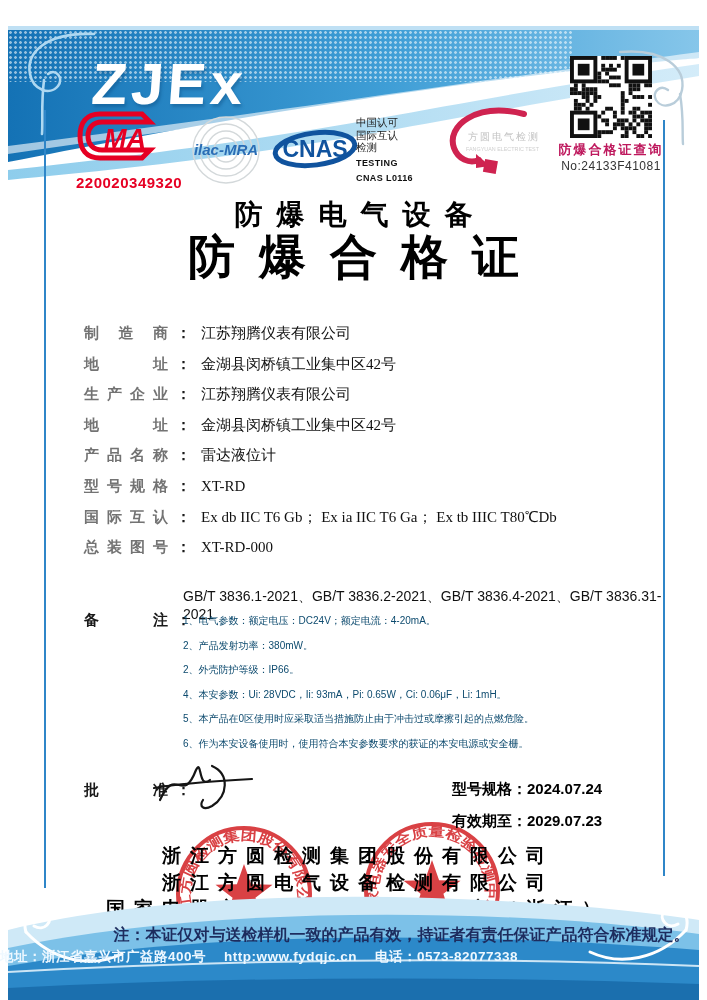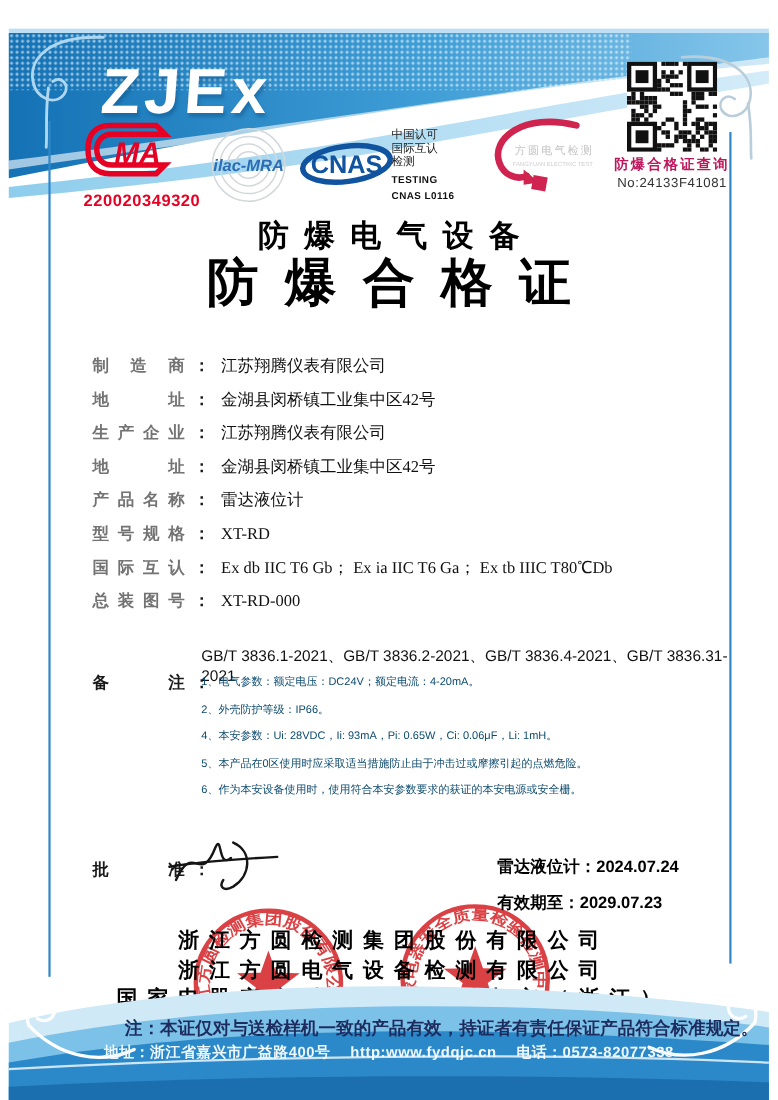--- a/index.html
+++ b/index.html
@@ -62,21 +62,21 @@
   
   .issuers{left:0;top:843px;width:707px;text-align:center;font-size:19px;font-weight:800;
            letter-spacing:9px;text-indent:9px;line-height:26.6px;color:#000;}
   .stamp{mix-blend-mode:multiply;opacity:.88;}
   .stamp text{font-weight:700;}
 
   
   .band-bottom{left:0;top:868px;width:707px;height:132px;}
   .footer-note{left:0;top:925px;width:707px;text-align:center;font-size:16px;font-weight:700;
                color:#1d2c5e;margin-left:48px;}
-  .address-line{left:0;top:948px;width:707px;text-align:center;font-size:13.5px;font-weight:700;
+  .address-line{left:0;top:948px;width:707px;font-size:13.5px;font-weight:700;
                 color:#eef8ff;letter-spacing:.5px;}
   .address-line .sp{display:inline-block;width:18px;}
 
   
   .side-line{width:2px;background:#2f86c8;}
 </style>
 </head>
 <body>
 
 <div class="page">
@@ -328,37 +328,38 @@
     <div class="frow">
       <span class="flabel">总装图号</span><span class="fcolon">：</span><span class="fvalue">XT-RD-000</span>
     </div>
   </div>
 
   <div class="abs standards">GB/T 3836.1-2021、GB/T 3836.2-2021、GB/T 3836.4-2021、GB/T 3836.31-2021</div>
 
   <div class="abs remarks-label"><span>备注</span><span style="position:absolute;left:92px;font-weight:700">：</span></div>
   <div class="abs remarks">
     <div>1、电气参数：额定电压：DC24V；额定电流：4-20mA。</div>
+    <div>2、产品发射功率：380mW。</div>
     <div>2、外壳防护等级：IP66。</div>
     <div>4、本安参数：Ui: 28VDC，Ii: 93mA，Pi: 0.65W，Ci: 0.06μF，Li: 1mH。</div>
     <div>5、本产品在0区使用时应采取适当措施防止由于冲击过或摩擦引起的点燃危险。</div>
     <div>6、作为本安设备使用时，使用符合本安参数要求的获证的本安电源或安全栅。</div>
   </div>
 
   <div class="abs approve-label"><span>批准</span><span style="position:absolute;left:92px;font-weight:700">：</span></div>
   <svg class="abs sig" width="110" height="58">
     <g fill="none" stroke="#151515" stroke-width="2.2" stroke-linecap="round">
       <path d="M10,44 C26,8 32,50 46,14 C52,2 48,34 60,24"></path>
       <path d="M4,32 C32,27 66,25 102,23"></path>
       <path d="M62,10 C80,18 78,40 62,50 C53,55 49,50 53,44"></path>
     </g>
   </svg>
   <div class="abs dates">
     <div>
-      <span>雷达液位计：</span><span>2024.07.24</span>
+      <span>型号规格：</span><span>2024.07.24</span>
     </div>
     <div>
       <span>有效期至：</span><span>2029.07.23</span>
     </div>
   </div>
 
   <div class="abs issuers">
     <div>浙江方圆检测集团股份有限公司</div>
     <div>浙江方圆电气设备检测有限公司</div>
     <div>国家电器安全质量检验检测中心（浙江）</div>

